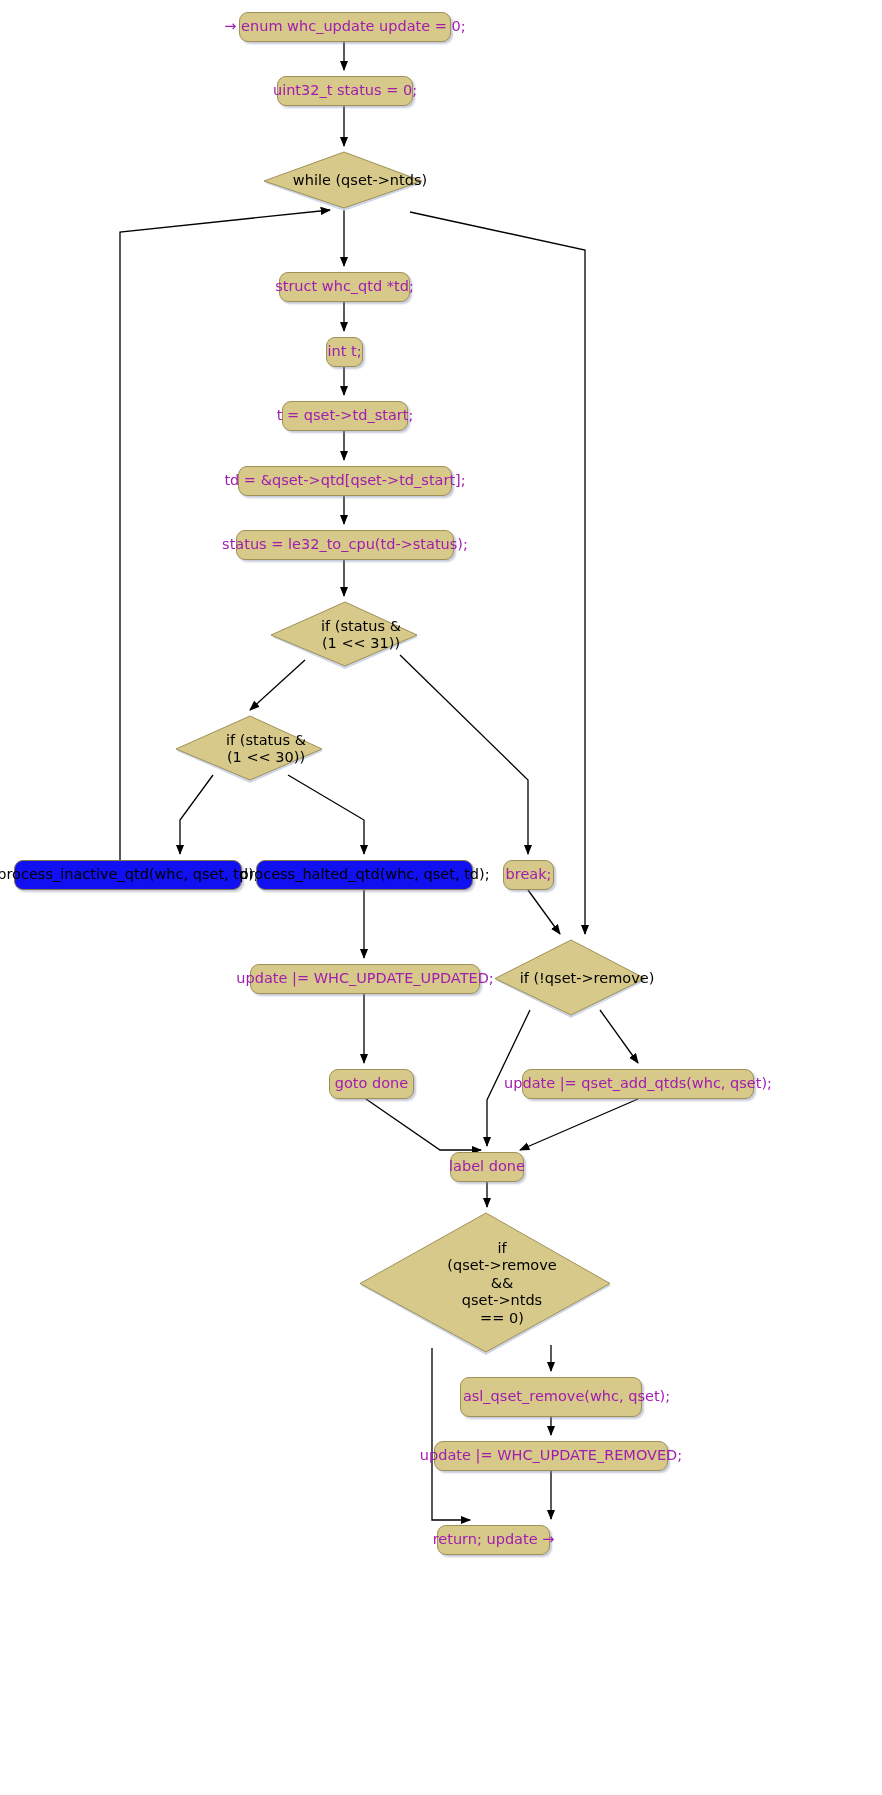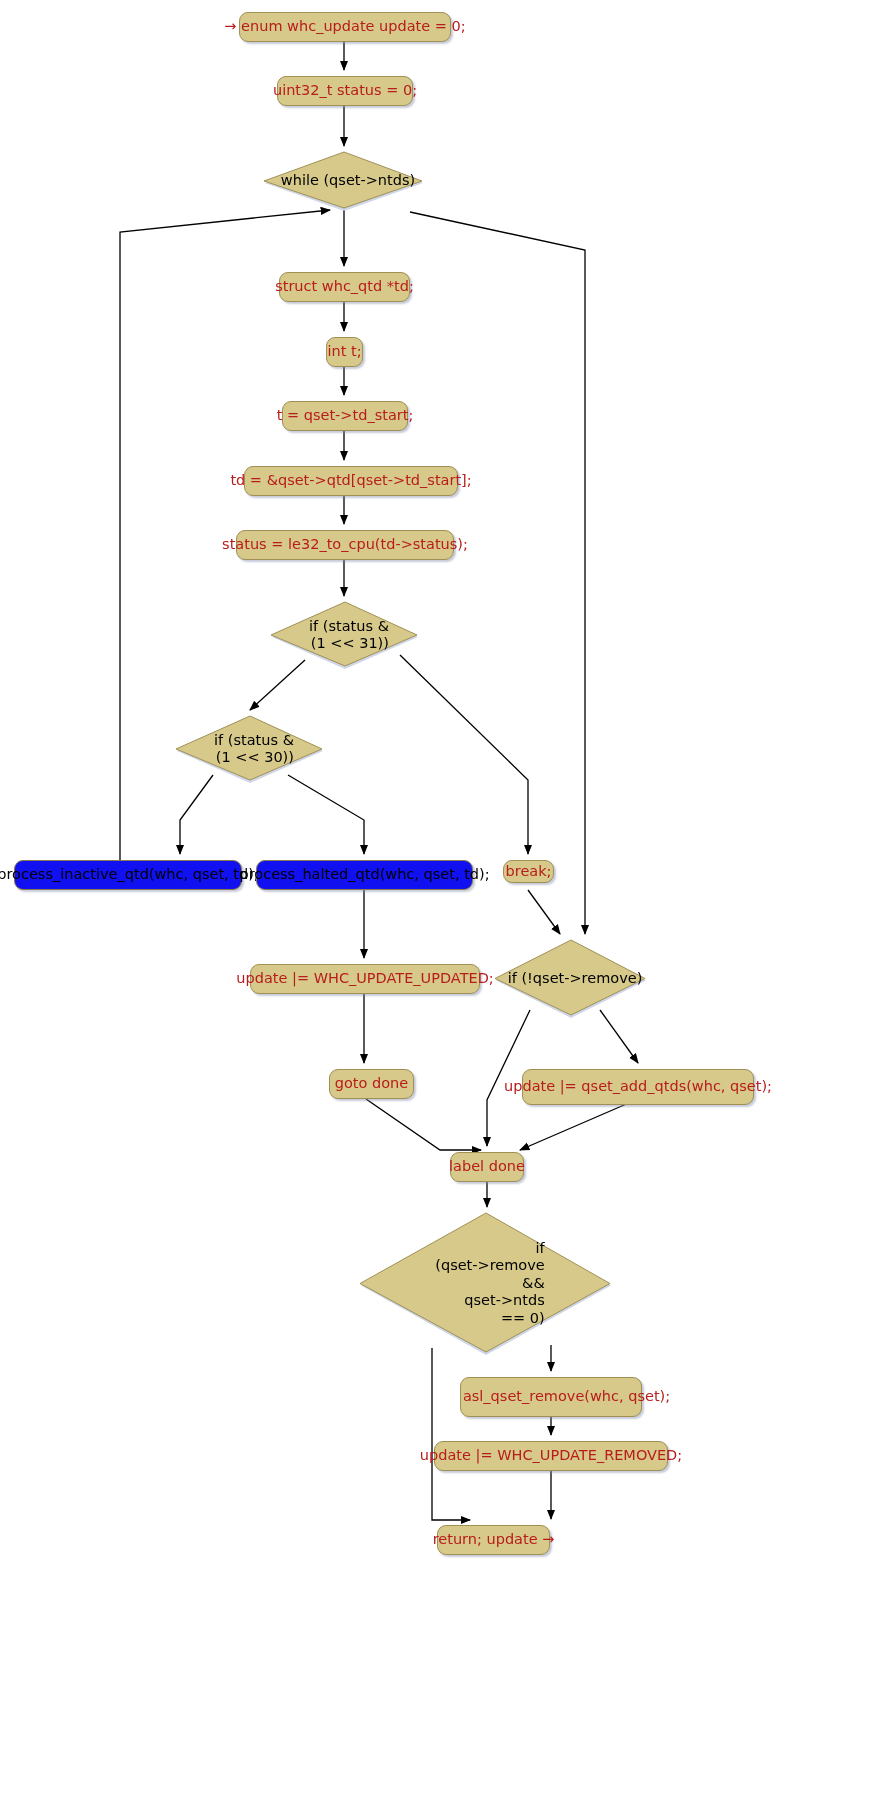--- a/index.html
+++ b/index.html
@@ -9,43 +9,43 @@
   }
   #canvas{position:absolute;left:0;top:0;width:882px;height:1795px;}
   svg#edges{position:absolute;left:0;top:0;width:882px;height:1795px;pointer-events:none;}
 
   .node{
     position:absolute;
     box-sizing:border-box;
     display:flex;align-items:center;justify-content:center;
     text-align:center;
     font-size:14.5px;
-    color:#b91c1c;
+    color:#a21caf;
     line-height:1.18;
     white-space:pre;
   }
   
   .box{
     background:#D6C98A;
     border:1px solid #A09055;
     border-radius:9px;
     box-shadow:2px 2px 2px rgba(130,140,170,.45);
     padding:4px 9px;
   }
   .box.hl{
     background:#1010F0;
     border:1px solid #8A7C4A;
     color:#000000;
   }
   .dwrap{position:absolute;}
   .dwrap svg{position:absolute;left:0;top:0;overflow:visible;}
   .dlabel{
-    position:absolute;left:4px;top:0;width:100%;height:100%;
+    position:absolute;left:16px;top:0;width:100%;height:100%;
     display:flex;align-items:center;justify-content:center;
-    text-align:right;font-size:14.5px;color:#000;line-height:1.2;
+    text-align:center;font-size:14.5px;color:#000;line-height:1.2;
     white-space:pre;
   }
 </style>
 </head>
 <body>
 
 <div id="canvas">
 
   <svg id="edges" viewBox="0 0 882 1795">
     <defs>
@@ -89,51 +89,51 @@
       <div class="dwrap" style="left: 264px; top: 152px; width: 160px; height: 58px;">
         <svg width="164" height="62">
           <polygon points="80,3 159,31 80,59 1,31" fill="#b9c4de" opacity="0.7"></polygon>
           <polygon points="80,0 158,29 80,56 0,29" fill="#D6C98A" stroke="#A09055" stroke-width="1"></polygon>
         </svg>
         <div class="dlabel">while (qset-&gt;ntds)</div>
       </div>
       <div class="node box" style="left: 279px; top: 272px; width: 131px; height: 30px;"><span>struct whc_qtd *td;</span></div>
       <div class="node box" style="left: 326px; top: 337px; width: 37px; height: 30px;"><span>int t;</span></div>
       <div class="node box" style="left: 282px; top: 401px; width: 126px; height: 30px;"><span>t = qset-&gt;td_start;</span></div>
-      <div class="node box" style="left: 244px; top: 466px; width: 214px; height: 30px;"><span>td = &amp;qset-&gt;qtd[qset-&gt;td_start];</span></div>
+      <div class="node box" style="left: 238px; top: 466px; width: 214px; height: 30px;"><span>td = &amp;qset-&gt;qtd[qset-&gt;td_start];</span></div>
       <div class="node box" style="left: 236px; top: 530px; width: 218px; height: 30px;"><span>status = le32_to_cpu(td-&gt;status);</span></div>
       <div class="dwrap" style="left: 271px; top: 602px; width: 148px; height: 66px;">
         <svg width="152" height="70">
           <polygon points="74,3 147,35 74,67 1,35" fill="#b9c4de" opacity="0.7"></polygon>
           <polygon points="74,0 146,33 74,64 0,33" fill="#D6C98A" stroke="#A09055" stroke-width="1"></polygon>
         </svg>
         <div class="dlabel">if (status &amp;
 (1 &lt;&lt; 31))</div>
       </div>
       <div class="dwrap" style="left: 176px; top: 716px; width: 148px; height: 66px;">
         <svg width="152" height="70">
           <polygon points="74,3 147,35 74,67 1,35" fill="#b9c4de" opacity="0.7"></polygon>
           <polygon points="74,0 146,33 74,64 0,33" fill="#D6C98A" stroke="#A09055" stroke-width="1"></polygon>
         </svg>
         <div class="dlabel">if (status &amp;
 (1 &lt;&lt; 30))</div>
       </div>
       <div class="node box hl" style="left: 14px; top: 860px; width: 228px; height: 30px;"><span>process_inactive_qtd(whc, qset, td);</span></div>
       <div class="node box hl" style="left: 256px; top: 860px; width: 217px; height: 30px;"><span>process_halted_qtd(whc, qset, td);</span></div>
-      <div class="node box" style="left: 503px; top: 860px; width: 51px; height: 23px;"><span>break;</span></div>
+      <div class="node box" style="left: 503px; top: 860px; width: 51px; height: 30px;"><span>break;</span></div>
       <div class="node box" style="left: 250px; top: 964px; width: 230px; height: 30px;"><span>update |= WHC_UPDATE_UPDATED;</span></div>
       <div class="dwrap" style="left: 495px; top: 940px; width: 152px; height: 77px;">
         <svg width="156" height="81">
           <polygon points="76,3 151,40.5 76,78 1,40.5" fill="#b9c4de" opacity="0.7"></polygon>
           <polygon points="76,0 150,38.5 76,75 0,38.5" fill="#D6C98A" stroke="#A09055" stroke-width="1"></polygon>
         </svg>
         <div class="dlabel">if (!qset-&gt;remove)</div>
       </div>
       <div class="node box" style="left: 329px; top: 1069px; width: 85px; height: 30px;"><span>goto done</span></div>
-      <div class="node box" style="left: 522px; top: 1069px; width: 232px; height: 36px; justify-content: center;"><span>update |= qset_add_qtds(whc, qset);</span></div>
+      <div class="node box" style="left: 522px; top: 1069px; width: 232px; height: 30px; justify-content: center;"><span>update |= qset_add_qtds(whc, qset);</span></div>
       <div class="node box" style="left: 450px; top: 1152px; width: 74px; height: 30px;"><span>label done</span></div>
       <div class="dwrap" style="left: 360px; top: 1213px; width: 252px; height: 141px;">
         <svg width="256" height="145">
           <polygon points="126,3 251,72.5 126,142 1,72.5" fill="#b9c4de" opacity="0.7"></polygon>
           <polygon points="126,0 250,70.5 126,139 0,70.5" fill="#D6C98A" stroke="#A09055" stroke-width="1"></polygon>
         </svg>
         <div class="dlabel">if
 (qset-&gt;remove
 &amp;&amp;
 qset-&gt;ntds

